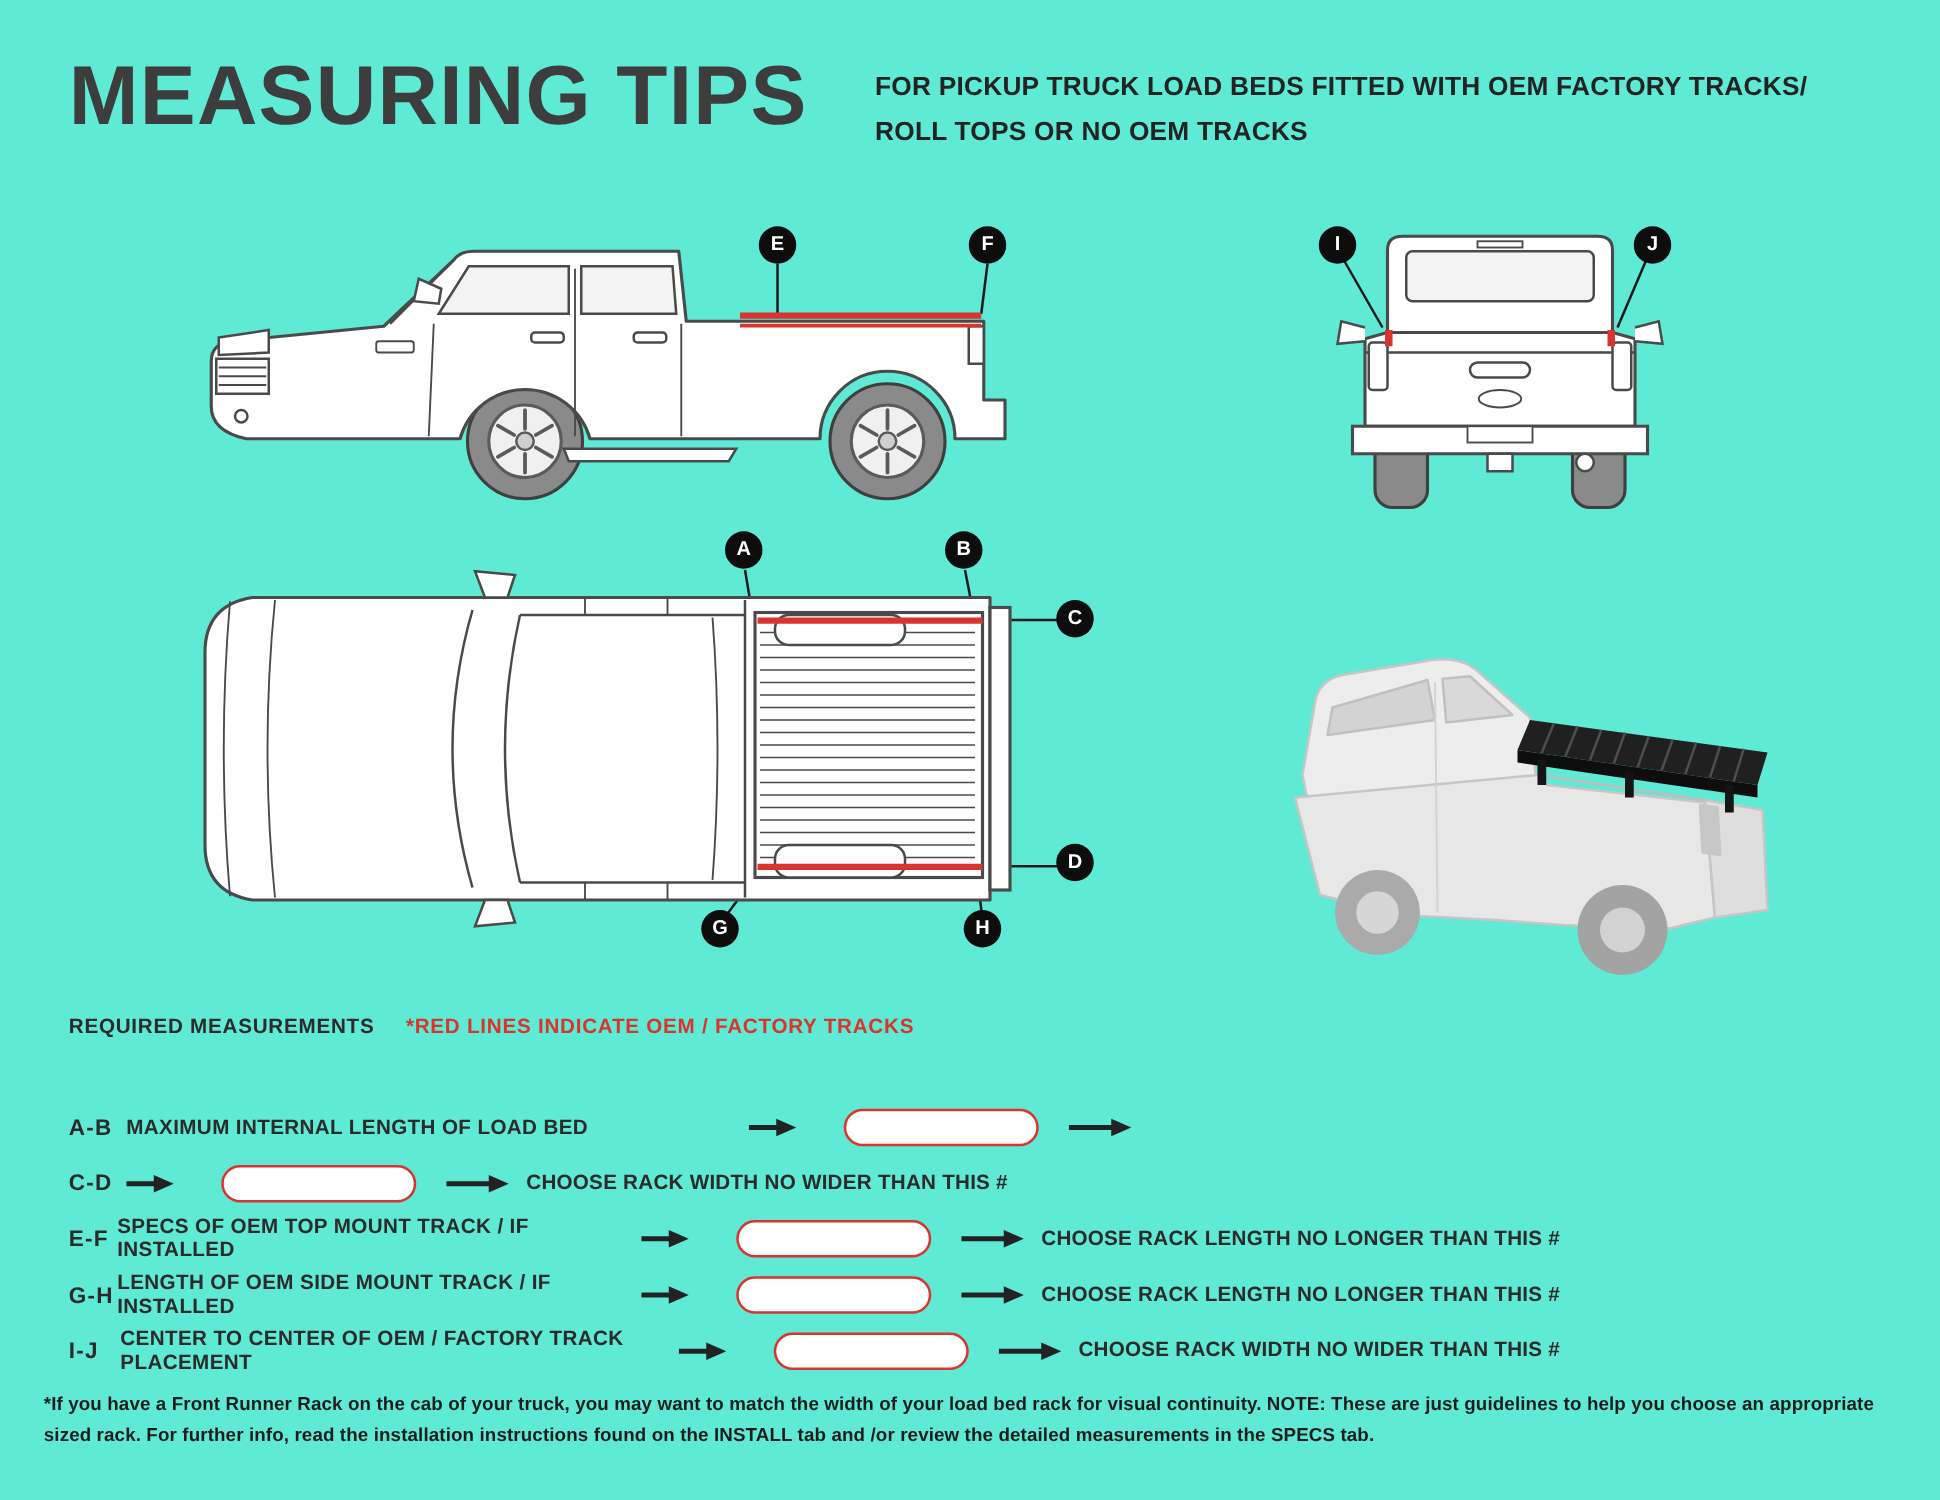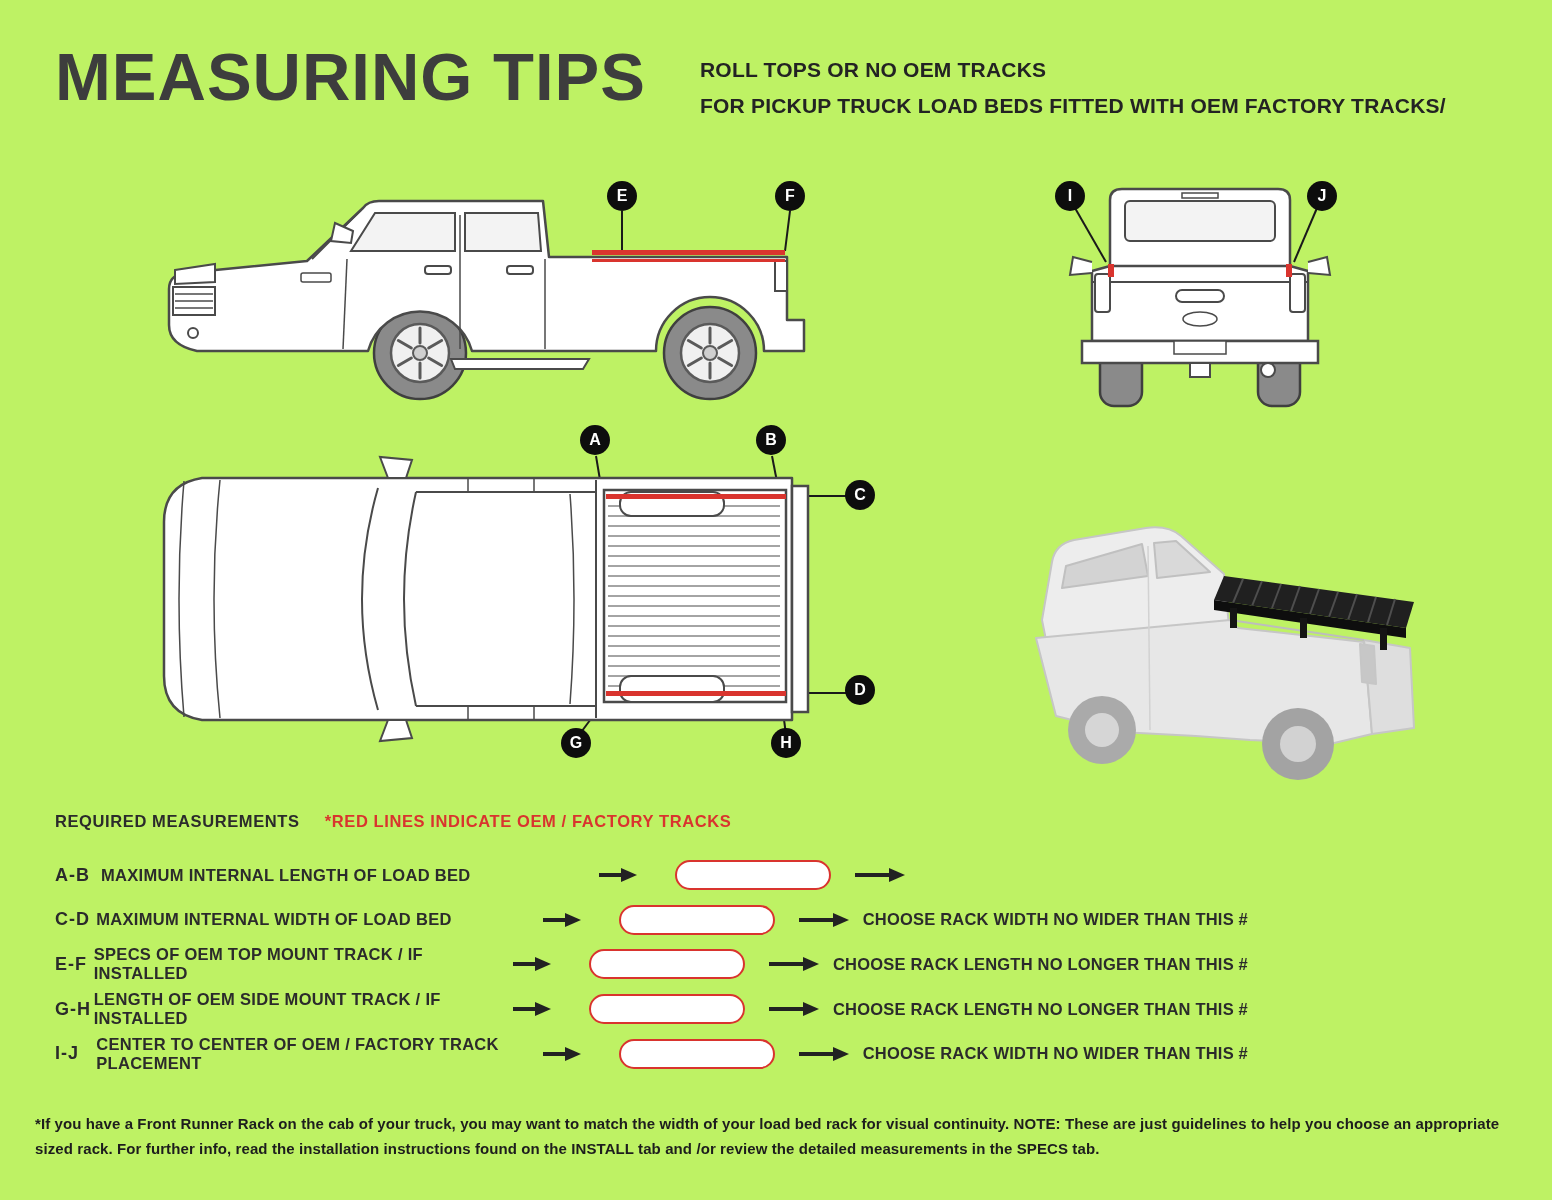--- a/index.html
+++ b/index.html
@@ -1,56 +1,56 @@
 <!DOCTYPE html>
 <html><head>
 <meta charset="utf-8">
 <style>
   * { margin:0; padding:0; box-sizing:border-box; }
   html,body { background:#fff; }
   body { font-family:"Liberation Sans", sans-serif; color:#2b2b2b; }
-  .page { position:relative; width:1552px; height:1200px; background:#bef264; overflow:hidden; }
+  .page { position:relative; width:1552px; height:1200px; background:#5eead4; overflow:hidden; }
 
   .title { position:absolute; left:55px; top:38px; font-size:67px; font-weight:bold;
            letter-spacing:1px; color:#3d3d3d; white-space:nowrap; }
   .subtitle { position:absolute; left:700px; top:52px; width:820px; font-size:21px;
               font-weight:bold; line-height:1.7; color:#232323; letter-spacing:0.2px; }
 
   .svgwrap { position:absolute; overflow:visible; }
 
   .marker { position:absolute; width:30px; height:30px; background:#0d0d0d; border-radius:50%;
             color:#fff; font-size:16px; font-weight:bold; display:flex; align-items:center;
             justify-content:center; z-index:4; }
 
   .meas-heading { position:absolute; left:55px; top:812px; font-size:16.5px; font-weight:bold;
                   letter-spacing:0.6px; }
   .meas-heading .note { color:#d9342e; margin-left:20px; }
 
-  .meas-rows { position:absolute; left:0; top:853px; width:1248px; }
+  .meas-rows { position:absolute; left:0; top:880px; width:1248px; }
   .mrow { display:flex; align-items:center; height:44.6px; }
   .mcode { margin-left:55px; width:46px; font-size:18px; font-weight:bold; letter-spacing:1px; }
   .mlabel { width:498px; font-size:16.5px; font-weight:bold; letter-spacing:0.3px; }
   .marrow { display:flex; align-items:center; }
   .mpill { margin-left:38px; width:156px; height:30px; border:2.5px solid #d9342e;
            border-radius:16px; background:#fff; flex:0 0 auto; }
   .arrow-long { margin-left:24px; }
   .mresult { margin-left:14px; font-size:16.5px; font-weight:bold; letter-spacing:0.2px; white-space:nowrap; }
 
   .footnote { position:absolute; left:35px; top:1112px; width:1505px; font-size:15px;
               font-weight:bold; line-height:1.65; color:#1d1d1d; letter-spacing:0.1px; }
 </style>
 </head>
 <body>
 
 <div class="page">
 
   <div class="title">MEASURING TIPS</div>
   <div class="subtitle">
+    <div>FOR PICKUP TRUCK LOAD BEDS FITTED WITH OEM FACTORY TRACKS/</div>
     <div>ROLL TOPS OR NO OEM TRACKS</div>
-    <div>FOR PICKUP TRUCK LOAD BEDS FITTED WITH OEM FACTORY TRACKS/</div>
   </div>
 
   <div class="svgwrap" style="left:155px; top:173px; width:690px; height:262px">
     <svg width="690" height="262" viewBox="0 0 690 262">
       <line x1="467" y1="38" x2="467" y2="78" stroke="#1a1a1a" stroke-width="2"></line>
       <line x1="635" y1="38" x2="630" y2="78" stroke="#1a1a1a" stroke-width="2"></line>
 
       <g>
         <circle cx="265" cy="180" r="46" fill="#8a8a8a" stroke="#3f3f3f" stroke-width="2.5"></circle>
         <circle cx="265" cy="180" r="29" fill="#f0f0f0" stroke="#5a5a5a" stroke-width="2.5"></circle>
@@ -253,21 +253,20 @@
       <span class="marrow arrow-long">
           <svg width="50" height="16" viewBox="0 0 50 16">
             <line x1="0" y1="8" x2="36" y2="8" stroke="#222" stroke-width="4"></line>
             <polygon points="34,1 50,8 34,15" fill="#222"></polygon>
           </svg>
         </span>
     </div>
 
     <div class="mrow">
       <div class="mcode">C-D</div>
-      <div class="mlabel">MAXIMUM INTERNAL WIDTH OF LOAD BED</div>
       <span class="marrow">
           <svg width="38" height="16" viewBox="0 0 38 16">
             <line x1="0" y1="8" x2="24" y2="8" stroke="#222" stroke-width="4"></line>
             <polygon points="22,1 38,8 22,15" fill="#222"></polygon>
           </svg>
         </span>
       <div class="mpill"></div>
       <span class="marrow arrow-long">
           <svg width="50" height="16" viewBox="0 0 50 16">
             <line x1="0" y1="8" x2="36" y2="8" stroke="#222" stroke-width="4"></line>

